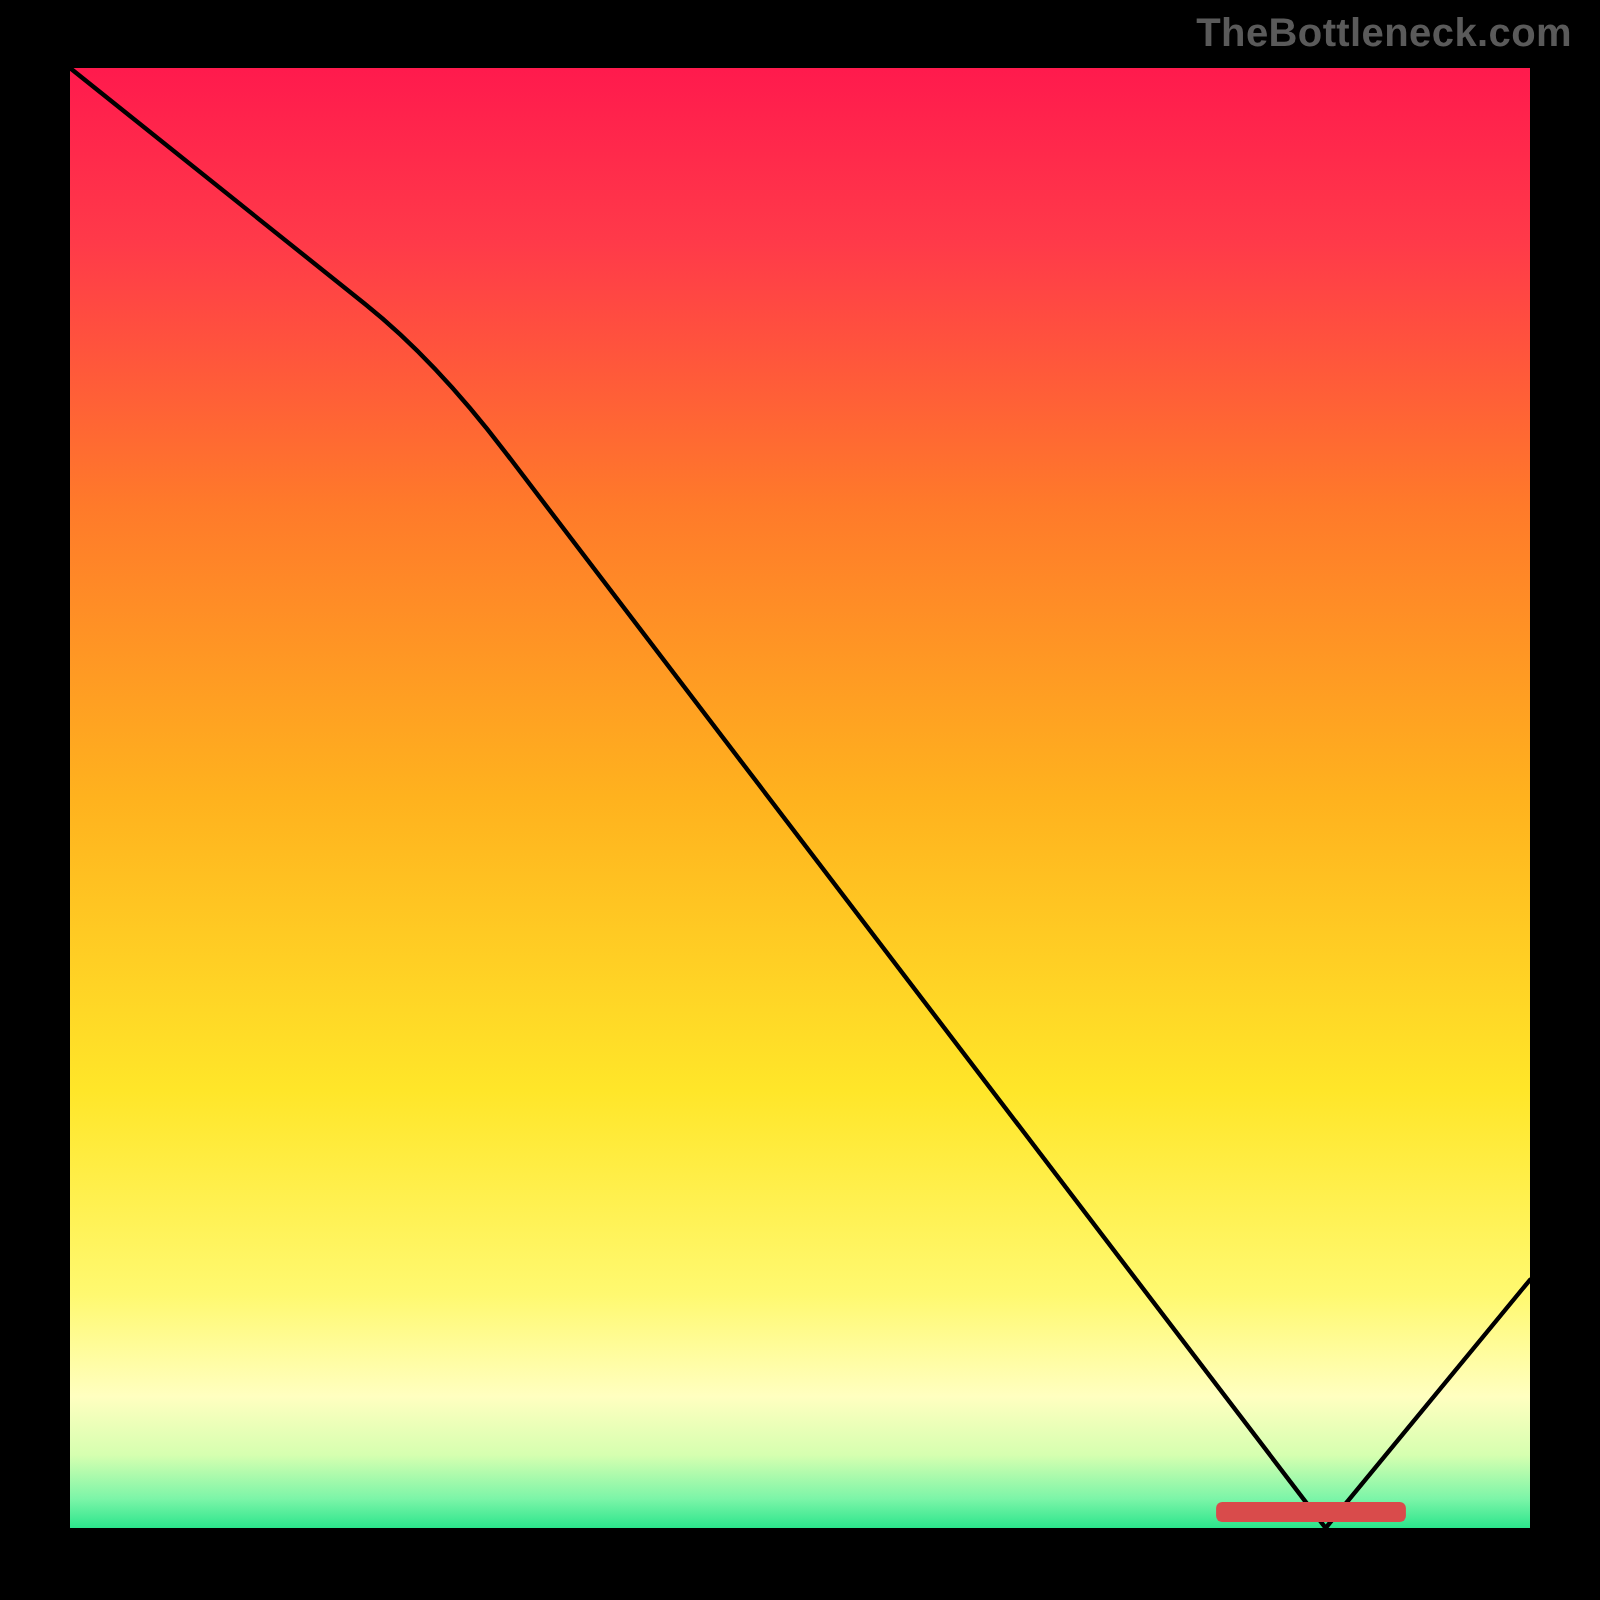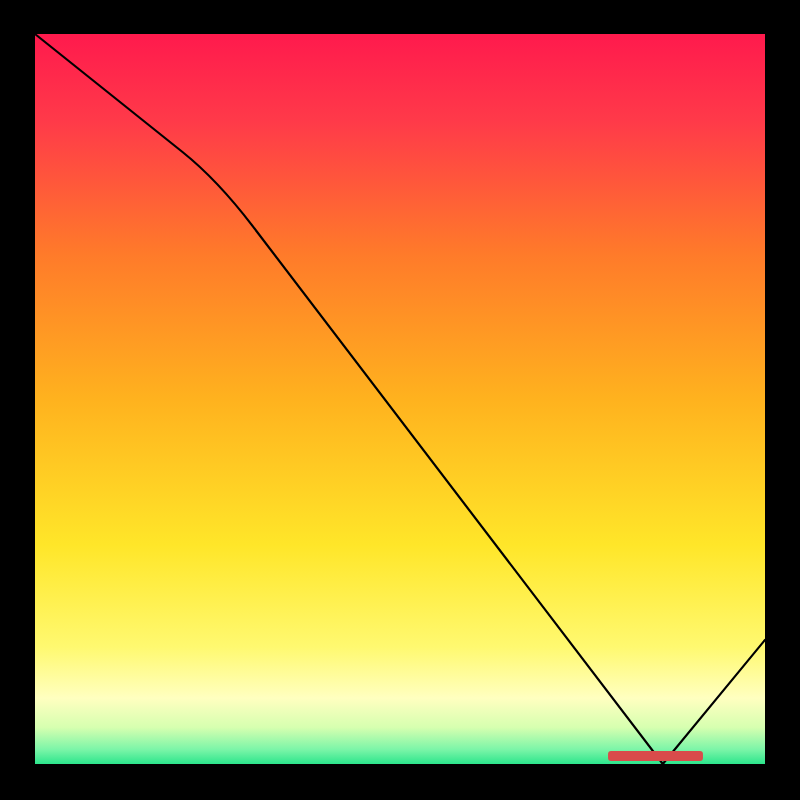--- a/index.html
+++ b/index.html
@@ -4,20 +4,21 @@
 <style>
   * { margin: 0; padding: 0; box-sizing: border-box; }
   html, body { width: 800px; height: 800px; background: #000; font-family: Arial, Helvetica, sans-serif; overflow: hidden; }
   .wrap { width: 800px; height: 800px; background: #000; position: relative; }
   .watermark { position: absolute; top: 6px; right: 14px; color: #5a5a5a; font-size: 20px; font-weight: 600; letter-spacing: 0.2px; }
   svg { display: block; }
 </style>
 </head>
 <body>
 <div class="wrap">
+  <div class="watermark">TheBottleneck.com</div>
   <svg width="800" height="800" viewBox="0 0 800 800" shape-rendering="geometricPrecision">
     <defs>
       <linearGradient id="bg" x1="0" y1="0" x2="0" y2="1">
         <stop id="g0" offset="0%" stop-color="#ff1a4d"></stop>
         <stop id="g1" offset="12%" stop-color="#ff3a49"></stop>
         <stop id="g2" offset="30%" stop-color="#ff7a2a"></stop>
         <stop id="g3" offset="50%" stop-color="#ffb21e"></stop>
         <stop id="g4" offset="70%" stop-color="#ffe629"></stop>
         <stop id="g5" offset="84%" stop-color="#fff970"></stop>
         <stop id="g6" offset="91%" stop-color="#ffffc0"></stop>

